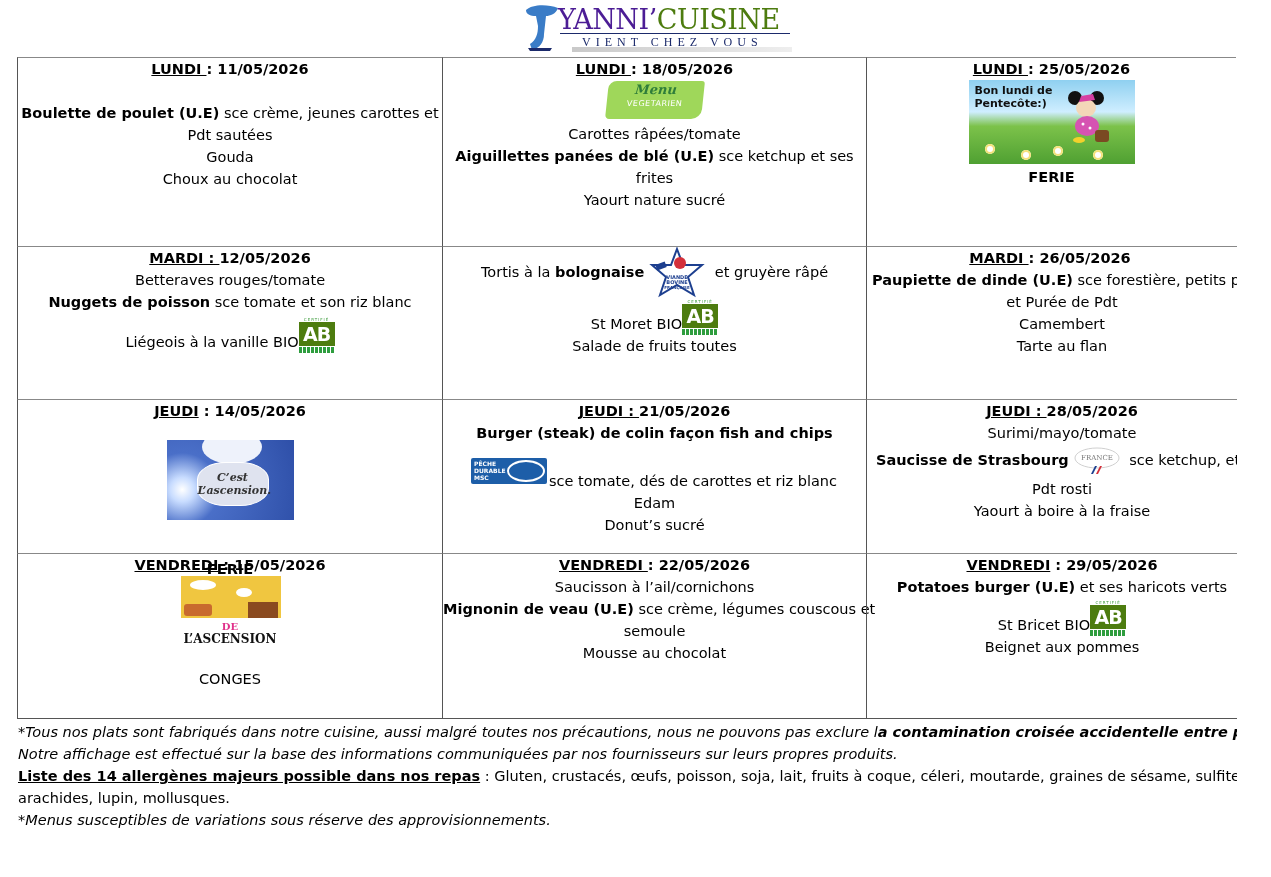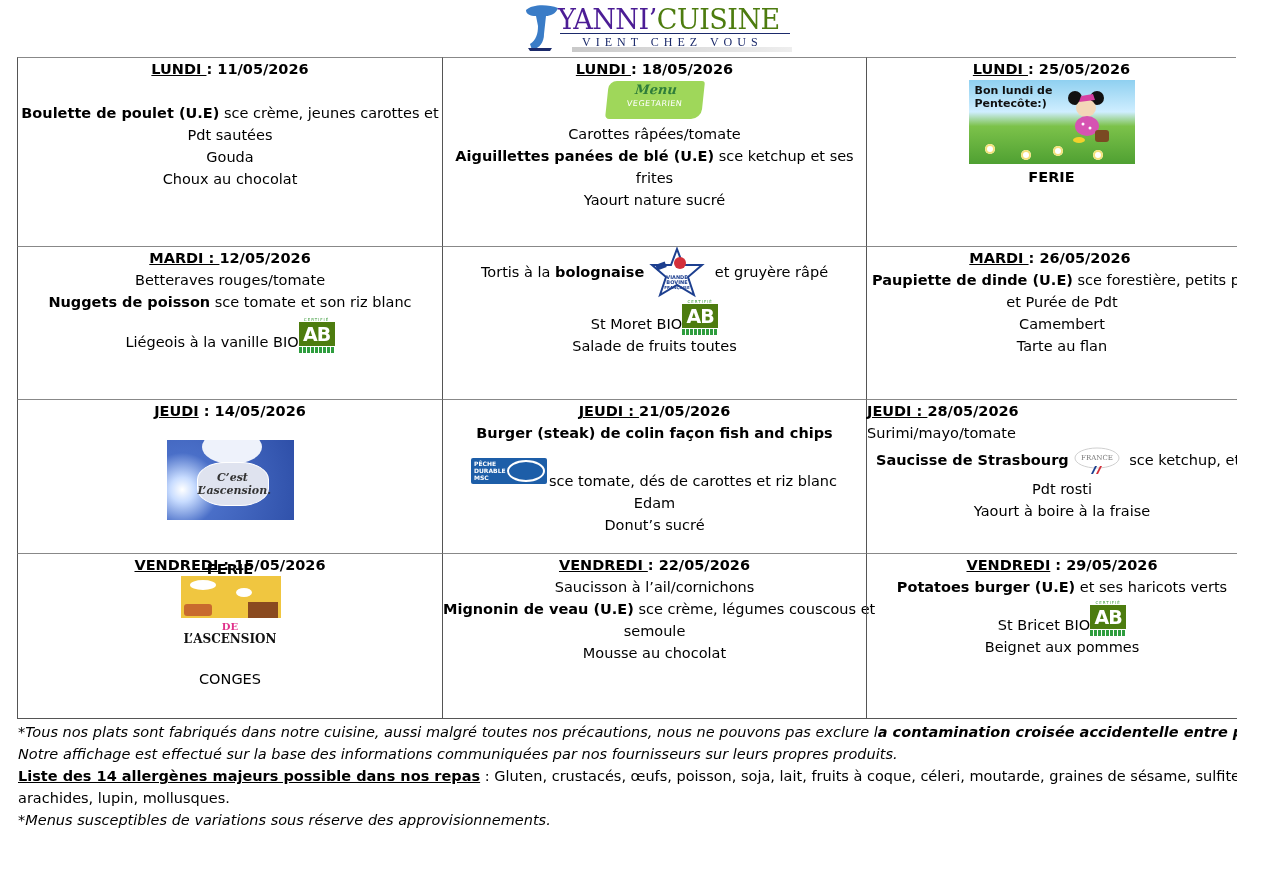--- a/index.html
+++ b/index.html
@@ -223,21 +223,21 @@
           <div class="msc-logo" style="position:absolute; left:28px; top:14px;">
             <div class="t"><span>PÊCHE</span><br><span>DURABLE</span><br><span>MSC</span></div>
             <div class="oval"></div>
           </div>
           <div class="line" style="position:absolute; left:106px; top:26px;">sce tomate, dés de carottes et riz blanc</div>
         </div>
         <div class="line">Edam</div>
         <div class="line">Donut’s sucré</div>
       </div>
       <div class="cell c2" style="height:154px;">
-        <div style="width:390px; text-align:left;">
+        <div style="width:390px; text-align:center;">
           <div class="day-head">
             <span class="dayname">JEUDI : </span><span>28/05/2026</span>
           </div>
           <div class="line">Surimi/mayo/tomate</div>
         </div>
         <div class="line" style="text-align:left; padding-left:9px;">
           <span class="b">Saucisse de Strasbourg</span><span class="france-logo">
             <svg viewBox="0 0 52 34" width="52" height="34">
               <ellipse cx="26" cy="14" rx="22" ry="10" fill="none" stroke="#d0d0d0" stroke-width="1"></ellipse>
               <text x="26" y="16" font-size="7" text-anchor="middle" fill="#777" font-family="DejaVu Serif, serif">FRANCE</text>

